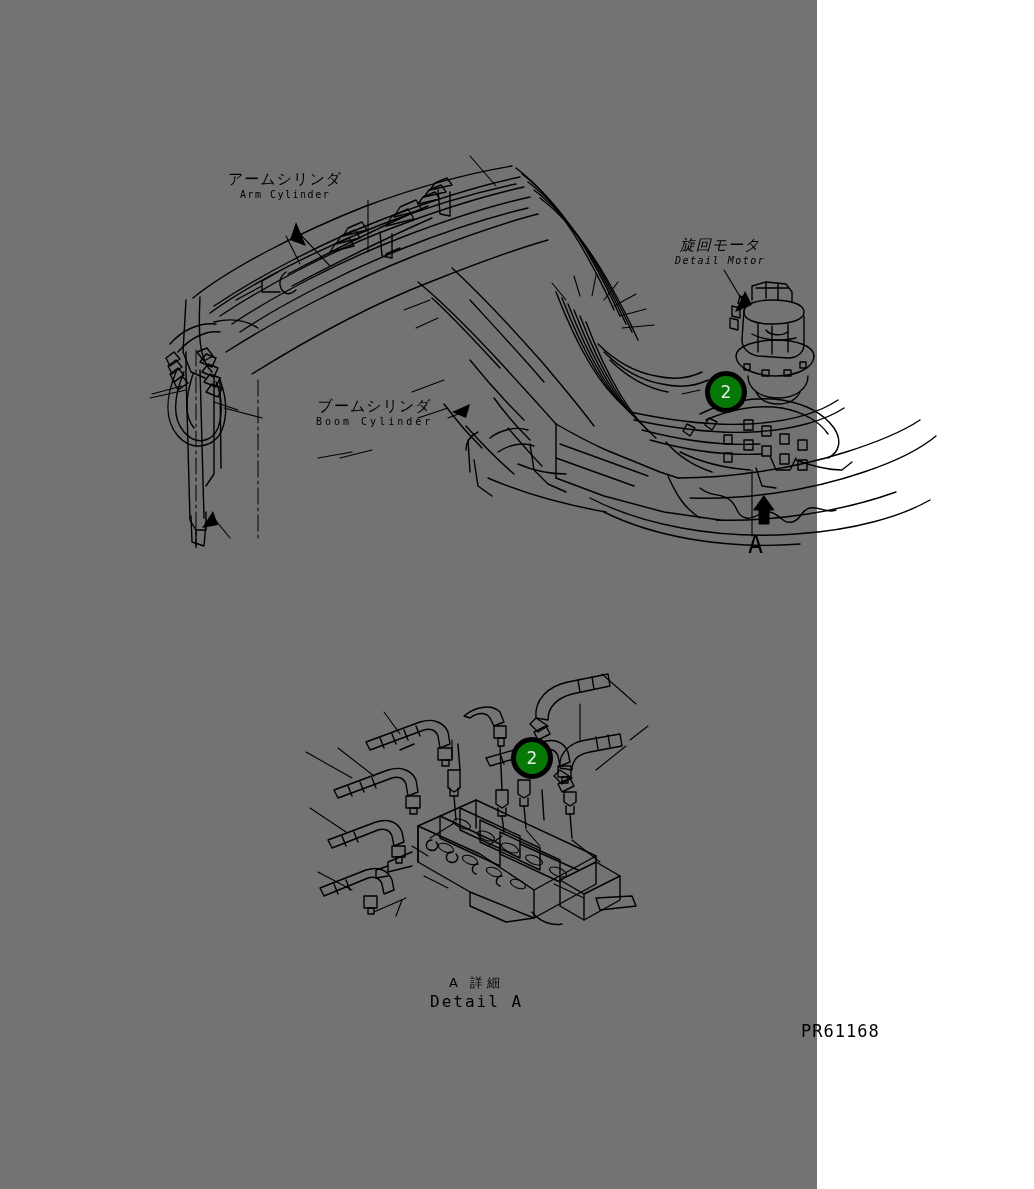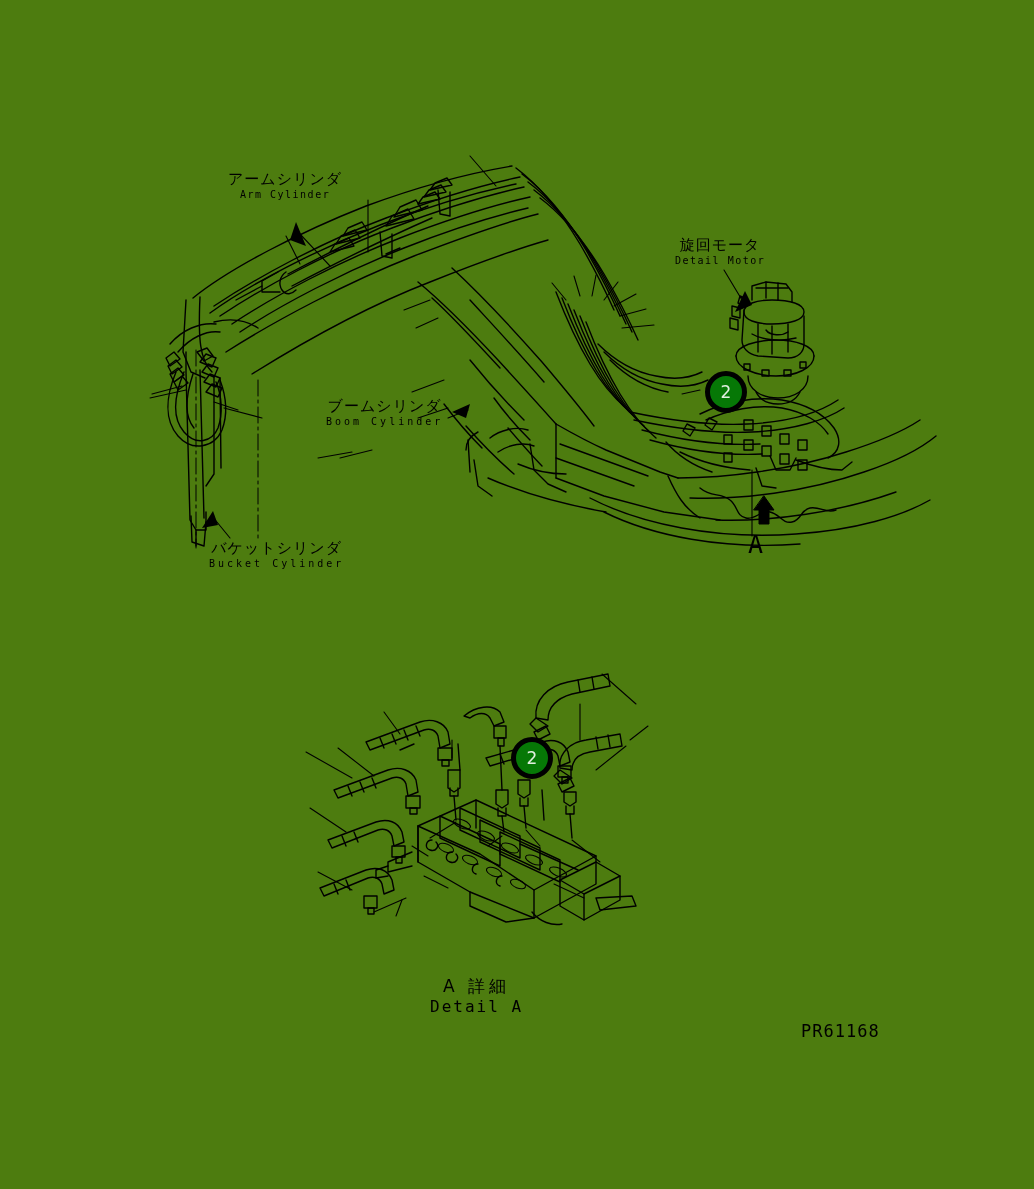--- a/index.html
+++ b/index.html
@@ -11,23 +11,23 @@
   body {
     font-family: "DejaVu Sans Mono", monospace;
     width: 1034px;
     height: 1189px;
     position: relative;
     overflow: hidden;
   }
   #sheet {
     position: absolute;
     left: 0; top: 0;
-    width: 1034px;
+    width: 817px;
     height: 1189px;
-    background: #4d7c0f;
+    background: #737373;
   }
   svg.drawing {
     position: absolute;
     left: 0; top: 0;
     width: 1034px;
     height: 1189px;
   }
   .lbl {
     position: absolute;
     text-align: center;
@@ -57,21 +57,21 @@
   }
   .detail-caption {
     position: absolute;
     text-align: center;
     color: #000;
     line-height: 1.3;
   }
   .detail-caption .jp {
     display: block;
     font-family: "DejaVu Sans", sans-serif;
-    font-size: 17px;
+    font-size: 13px;
     letter-spacing: 4px;
   }
   .detail-caption .en {
     display: block;
     font-family: "DejaVu Sans Mono", monospace;
     font-size: 16px;
     letter-spacing: 2px;
   }
   .drawing-no {
     position: absolute;
@@ -487,31 +487,27 @@
       <path d="M534 760 L536 740" stroke-width="1.1"></path>
 
     </g>
   </svg>
 
   <div class="lbl" style="left:228px; top:170px;">
     <span class="jp">アームシリンダ</span>
     <span class="en">Arm Cylinder</span>
   </div>
 
-  <div class="lbl wide" style="left:326px; top:397px;">
+  <div class="lbl wide" style="left:316px; top:397px;">
     <span class="jp">ブームシリンダ</span>
     <span class="en">Boom Cylinder</span>
   </div>
 
-  <div class="lbl wide" style="left:209px; top:539px;">
-    <span class="jp">バケットシリンダ</span>
-    <span class="en">Bucket Cylinder</span>
-  </div>
-
-  <div class="lbl" style="left:675px; top:236px;">
+
+  <div class="lbl" style="left:675px; top:236px;font-style:italic;">
     <span class="jp">旋回モータ</span>
     <span class="en">Detail Motor</span>
   </div>
 
   <div class="callout" style="left:705px; top:371px; background:#067806;">
     <span>2</span>
   </div>
 
   <div class="section-letter" style="left:748px; top:530px;">A</div>
 

